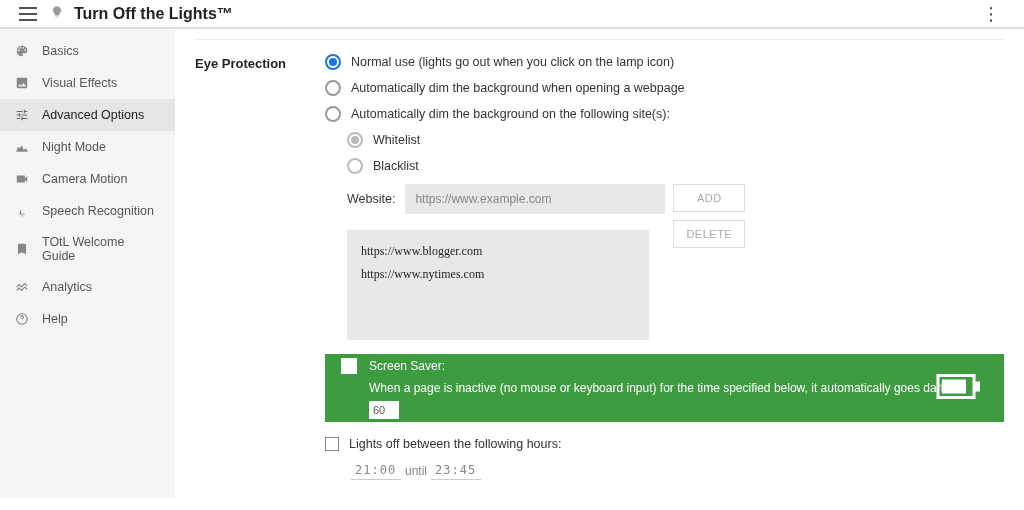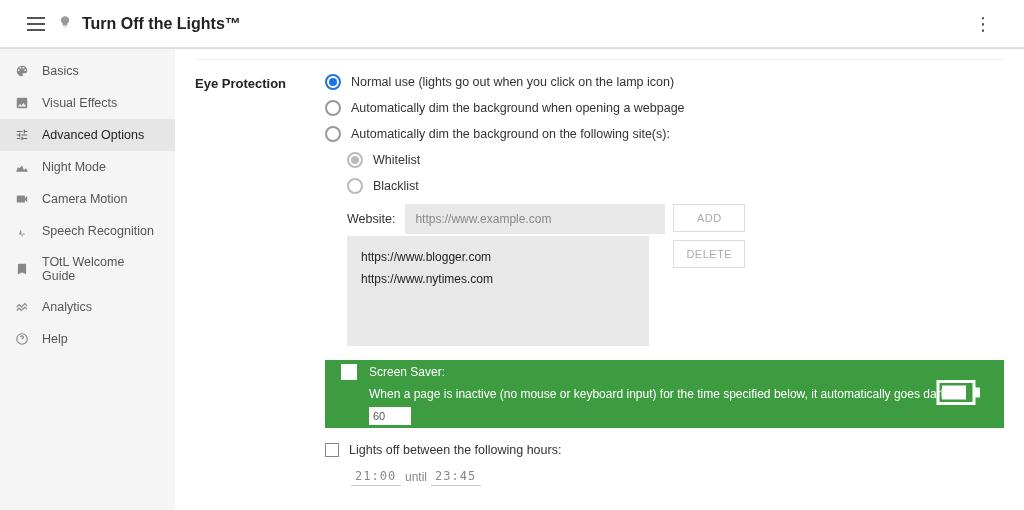--- a/index.html
+++ b/index.html
@@ -6,24 +6,24 @@
   body {
     font-family: "Helvetica Neue", Arial, sans-serif;
     font-size: 13px;
     color: #333;
     background: #fff;
     width: 1024px;
     height: 510px;
     overflow: hidden;
   }
   .header {
-    height: 48px;
+    height: 28px;
     display: flex;
     align-items: center;
-    padding: 0 24px;
+    padding: 0 16px;
     border-bottom: 1px solid #e0e0e0;
     justify-content: space-between;
   }
   .header-left { display: flex; align-items: center; gap: 10px; }
   .hamburger { width: 24px; height: 24px; display:flex; flex-direction:column; justify-content:center; gap:4px; cursor:pointer; padding:3px;}
   .hamburger span { display:block; height:2px; background:#555; width:18px;}
   .lamp-icon { font-size:14px; color:#888;}
   .title { font-size:16px; font-weight:600; color:#222;}
   .header-more { font-size:18px; cursor:pointer; padding:4px 8px; color:#444;}
   .below-header { border-top: 1px solid #ddd; display:flex; height:470px;}
@@ -71,40 +71,41 @@
     background:#e8e8e8; border:none; padding:8px 10px; width:260px;
     font-size:12px; color:#333;
   }
   .website-input::placeholder { color:#888;}
   .btn {
     border:1px solid #ddd; background:#fff; color:#aaa;
     padding:7px 12px; font-size:11px; letter-spacing:0.5px;
     cursor:pointer;
   }
   .site-list {
-    background:#e8e8e8; margin-top:2px; width:302px; min-height:110px;
+    background:#e8e8e8; margin-top:16px; width:302px; min-height:110px;
     padding:10px 14px;
+    font-family:Liberation Serif, serif;
   }
   .site-list-item { font-size:12px; color:#222; padding:4px 0;}
   .btn-col { display:flex; flex-direction:column; gap:8px; margin-left:8px;}
   .site-row-wrap { display:flex; align-items:flex-start;}
   .green-panel {
     background:#3d9b40; color:#fff; padding:3px 16px;
     margin-top:14px; display:flex; align-items:flex-start; gap:12px;
     position:relative;
   }
   .checkbox {
     width:16px; height:16px; background:#fff; border:none;
     display:inline-block; cursor:pointer; flex-shrink:0; margin-top:1px;
   }
   .checkbox.small { width:14px; height:14px; border:1px solid #888; background:#fff;}
   .green-body { font-size:12px; line-height:1.5;}
   .green-title { font-weight:500; margin-bottom:4px;}
   .number-input {
-    width:42px; border:none; padding:3px 4px; font-size:11px; color:#555;
+    width:30px; border:none; padding:3px 4px; font-size:11px; color:#555;
     margin-top:4px; background:#fff;
   }
   .battery-icon { position:absolute; right:22px; top:50%; transform:translateY(-50%);}
   .hours-row { display:flex; align-items:center; gap:10px; margin-top:14px; font-size:12.5px;}
   .time-row { display:flex; align-items:center; gap:4px; margin-top:10px; margin-left:26px; font-size:12px; color:#888;}
   .time-input {
     border:none; border-bottom:1px solid #ccc; padding:2px 4px;
     font-size:12px; color:#888; width:50px; letter-spacing:1px;
     font-family: monospace;
   }

